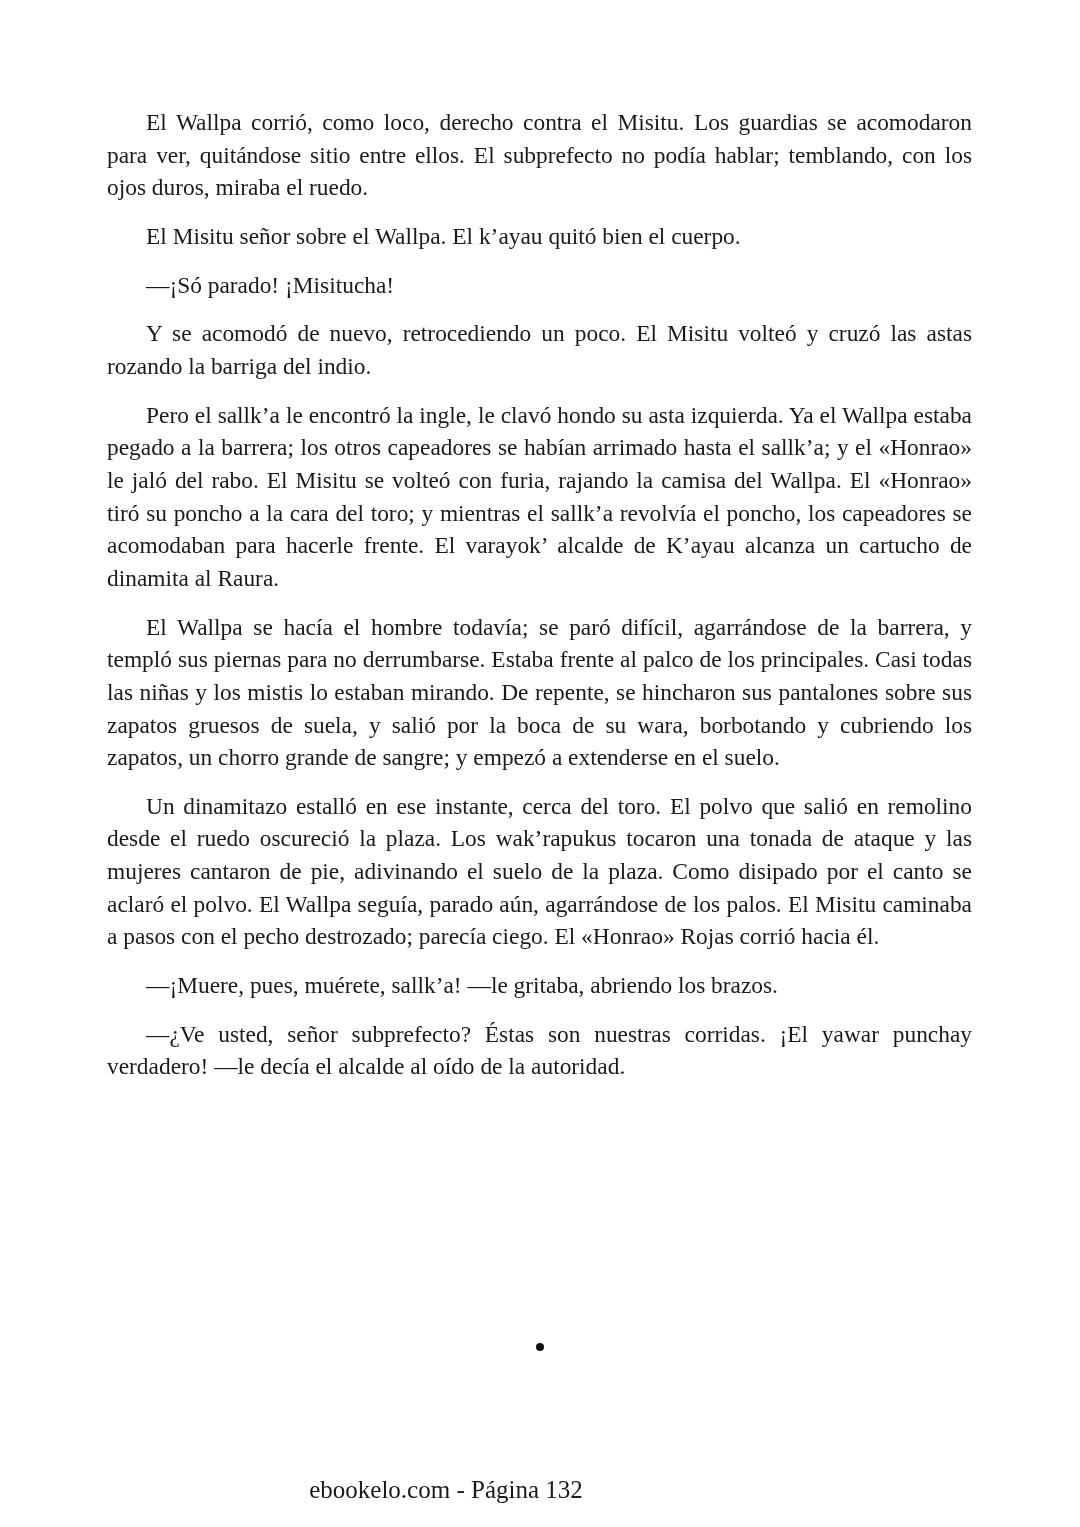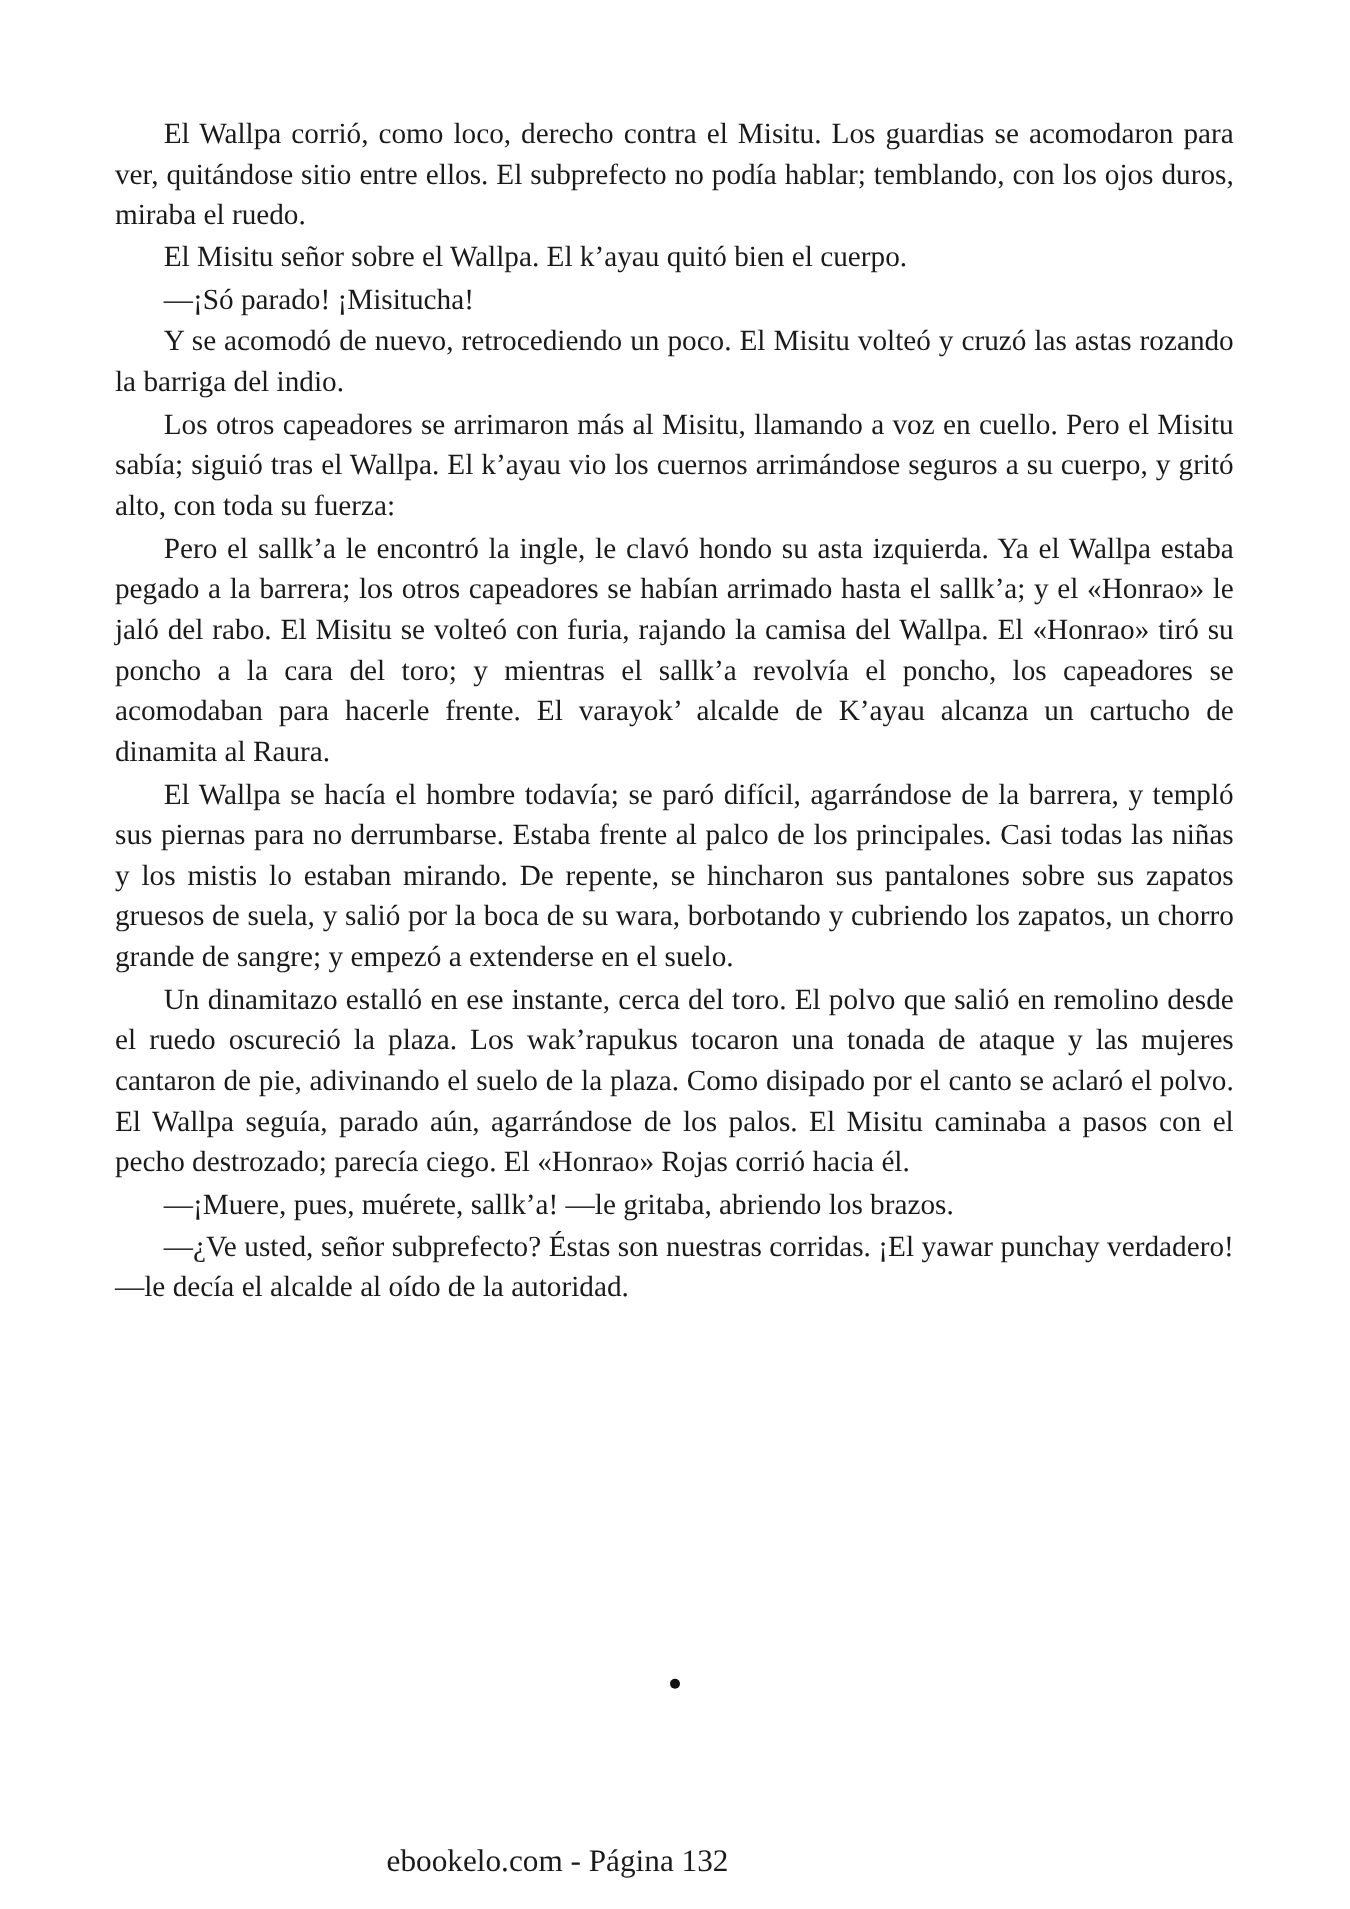--- a/index.html
+++ b/index.html
@@ -17,21 +17,21 @@
   }
   .page-body {
     position: absolute;
     left: 91px;
     top: 90px;
     width: 897px;
     font-size: 23.4px;
     line-height: 32.65px;
   }
   .page-body p {
-    margin: 1px;
+    margin: 16px;
     text-indent: 39px;
     text-align: justify;
     hyphens: none;
   }
   .scene-break {
     position: absolute;
     left: 536px;
     top: 1343px;
     width: 8px;
     height: 8px;
@@ -50,21 +50,20 @@
   }
 </style>
 </head>
 <body>
 
 <div class="page-body">
   <p>El Wallpa corrió, como loco, derecho contra el Misitu. Los guardias se acomodaron para ver, quitándose sitio entre ellos. El subprefecto no podía hablar; temblando, con los ojos duros, miraba el ruedo.</p>
   <p>El Misitu señor sobre el Wallpa. El k’ayau quitó bien el cuerpo.</p>
   <p>—¡Só parado! ¡Misitucha!</p>
   <p>Y se acomodó de nuevo, retrocediendo un poco. El Misitu volteó y cruzó las astas rozando la barriga del indio.</p>
-  <p>Los otros capeadores se arrimaron más al Misitu, llamando a voz en cuello. Pero el Misitu sabía; siguió tras el Wallpa. El k’ayau vio los cuernos arrimándose seguros a su cuerpo, y gritó alto, con toda su fuerza:</p>
   <p>Pero el sallk’a le encontró la ingle, le clavó hondo su asta izquierda. Ya el Wallpa estaba pegado a la barrera; los otros capeadores se habían arrimado hasta el sallk’a; y el «Honrao» le jaló del rabo. El Misitu se volteó con furia, rajando la camisa del Wallpa. El «Honrao» tiró su poncho a la cara del toro; y mientras el sallk’a revolvía el poncho, los capeadores se acomodaban para hacerle frente. El varayok’ alcalde de K’ayau alcanza un cartucho de dinamita al Raura.</p>
   <p>El Wallpa se hacía el hombre todavía; se paró difícil, agarrándose de la barrera, y templó sus piernas para no derrumbarse. Estaba frente al palco de los principales. Casi todas las niñas y los mistis lo estaban mirando. De repente, se hincharon sus pantalones sobre sus zapatos gruesos de suela, y salió por la boca de su wara, borbotando y cubriendo los zapatos, un chorro grande de sangre; y empezó a extenderse en el suelo.</p>
   <p>Un dinamitazo estalló en ese instante, cerca del toro. El polvo que salió en remolino desde el ruedo oscureció la plaza. Los wak’rapukus tocaron una tonada de ataque y las mujeres cantaron de pie, adivinando el suelo de la plaza. Como disipado por el canto se aclaró el polvo. El Wallpa seguía, parado aún, agarrándose de los palos. El Misitu caminaba a pasos con el pecho destrozado; parecía ciego. El «Honrao» Rojas corrió hacia él.</p>
   <p>—¡Muere, pues, muérete, sallk’a! —le gritaba, abriendo los brazos.</p>
   <p>—¿Ve usted, señor subprefecto? Éstas son nuestras corridas. ¡El yawar punchay verdadero! —le decía el alcalde al oído de la autoridad.</p>
 </div>
 
 <div class="scene-break"></div>
 
 <div class="footer">ebookelo.com - Página 132</div>

